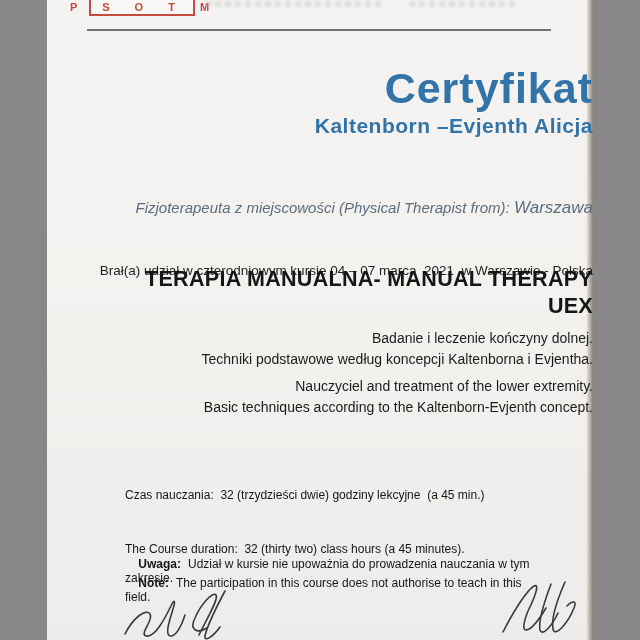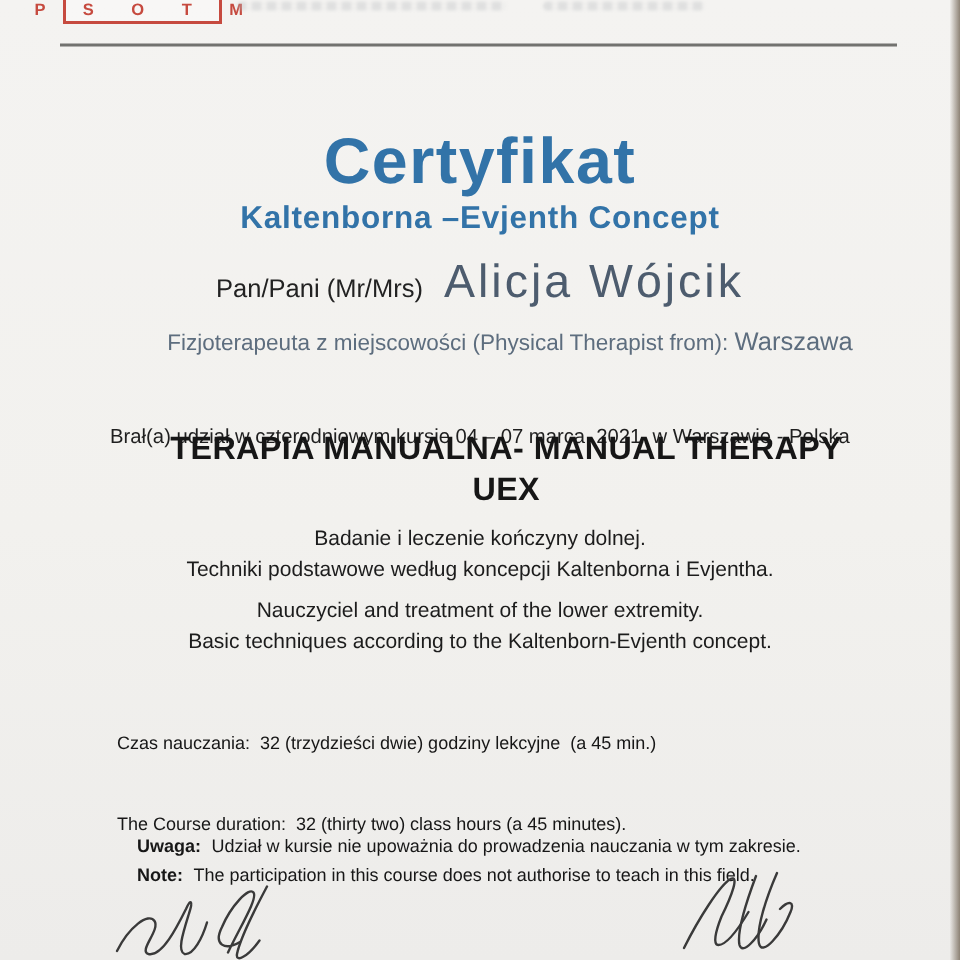--- a/index.html
+++ b/index.html
@@ -9,21 +9,21 @@
     --name_color:#4d5c6e;
     --italic_color:#5d6d7e;
     --logo_red:#c64a3f;
     --rule_color:#5a5a58;
     --edge_shadow:#6b5d4c;
   }
   html,body{margin:0;padding:0;}
   body{font-family:"Liberation Sans",sans-serif;background:#888;}
   .page{
     position:relative;
-    width:640px;height:640px;
+    width:546px;height:640px;
     margin:0 auto;
     background:
       linear-gradient(180deg, #f4f3f1 0%, #f2f1ee 55%, #edecea 100%);
     color:var(--ink);
     overflow:hidden;
   }
   .edge-shadow{
     position:absolute;top:0;right:0;bottom:0;width:7px;
     background:linear-gradient(to right, rgba(107,93,76,0), var(--edge_shadow));
     opacity:.75;
@@ -45,21 +45,21 @@
     position:absolute;height:6px;border-radius:3px;
     background:repeating-linear-gradient(90deg,#b9bcc0 0 6px,rgba(185,188,192,.2) 6px 10px);
     opacity:.35;filter:blur(1px);
   }
   .smudge-left{left:158px;top:1px;width:180px;}
   .smudge-right{left:362px;top:1px;width:108px;}
   .top-rule{
     position:absolute;left:40px;right:42px;top:29px;height:2px;
     background:var(--rule_color);opacity:.85;
   }
-  .center{position:absolute;left:0;right:0;text-align:center;margin-top:20px;}
+  .center{position:absolute;left:0;right:0;text-align:right;}
   .cert-title{
     top:64px;
     font-size:43px;font-weight:bold;color:var(--title_blue);
     letter-spacing:1px;
   }
   .cert-subtitle{
     top:114px;
     font-size:21px;font-weight:bold;color:var(--title_blue);
     letter-spacing:.5px;
   }
@@ -67,21 +67,21 @@
     top:150px;
     display:flex;justify-content:center;align-items:baseline;gap:14px;
   }
   .recipient-label{font-size:17px;color:#222;}
   .recipient-name{
     font-size:31px;color:var(--name_color);
     letter-spacing:2px;font-weight:400;
   }
   .therapist-line{
     top:198px;
-    color:var(--italic_color);font-size:15px;padding-left:40px;
+    font-style:italic;color:var(--italic_color);font-size:15px;padding-left:40px;
   }
   .therapist-city{font-size:17px;}
   .participation{
     top:223px;font-size:13.5px;line-height:19px;color:#1f1f1f;
     white-space:pre-wrap;
   }
   .course-title{
     top:266px;font-size:21.5px;font-weight:600;color:#161616;
     letter-spacing:.3px;line-height:27px;padding-left:35px;
   }
@@ -118,26 +118,22 @@
     <span class="logo-letters">P S O T M</span>
   </div>
 
   <div class="faded-smudge smudge-left"></div>
   <div class="faded-smudge smudge-right"></div>
 
   <div class="top-rule"></div>
 
   <div class="center cert-title">Certyfikat</div>
 
-  <div class="center cert-subtitle">Kaltenborna –Evjenth Concept</div>
+  <div class="center cert-subtitle">Kaltenborn –Evjenth Alicja</div>
 
-  <div class="center recipient-row">
-    <span class="recipient-label">Pan/Pani (Mr/Mrs)</span>
-    <span class="recipient-name">Alicja  Wójcik</span>
-  </div>
 
   <div class="center therapist-line">
     <span>Fizjoterapeuta z miejscowości (Physical Therapist from): </span><span class="therapist-city">Warszawa</span>
   </div>
 
   <div class="center participation">
     <div>Brał(a) udział w czterodniowym kursie 04 – 07 marca  2021  w Warszawie - Polska</div>
   </div>
 
   <div class="center course-title">

